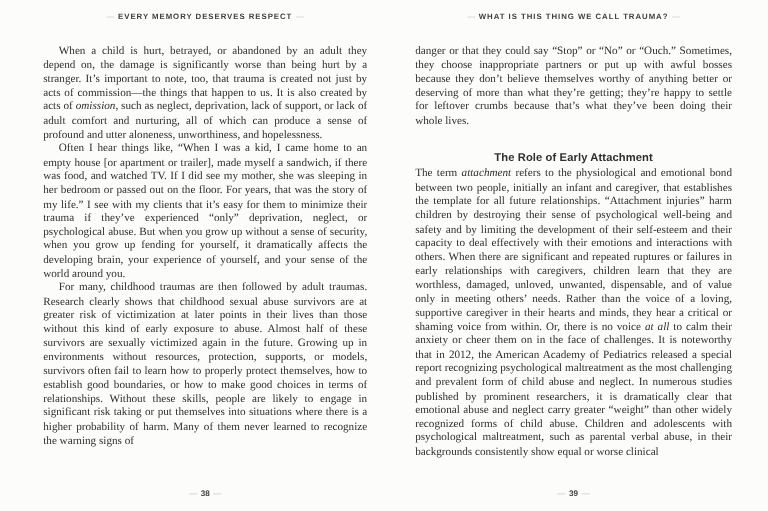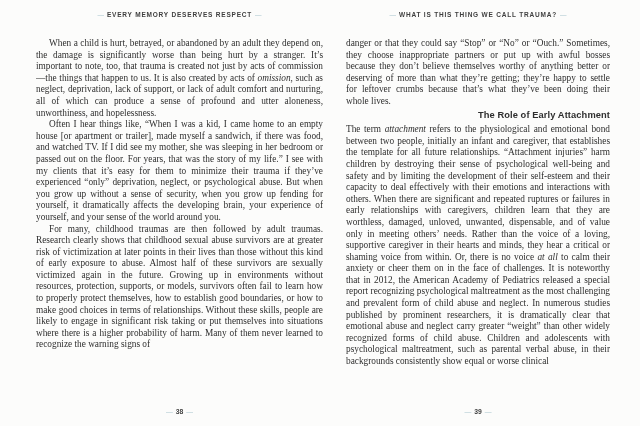--- a/index.html
+++ b/index.html
@@ -12,21 +12,21 @@
     overflow: hidden;
     color: #2e2e2e;
     font-family: "Liberation Serif", serif;
   }
   .page {
     position: absolute;
     top: 0;
     width: 320px;
     height: 426px;
   }
-  .page.left  { left: 0; padding-left: 17px; }
+  .page.left  { left: 0; }
   .page.right { left: 320px; text-decoration: underline; }
 
   .running-head {
     position: absolute;
     top: 11px;
     text-align: center;
     font-family: "Liberation Sans", sans-serif;
     font-size: 6.5px;
     font-weight: 700;
     letter-spacing: 0.8px;
@@ -58,22 +58,22 @@
   .page.right .page-body { left: 26px; right: 30px; }
 
   .page-body p { margin: 0; }
   .page-body p.indent { text-indent: 13px; }
 
   .section-heading {
     font-family: "Liberation Sans", sans-serif;
     font-size: 9.3px;
     font-weight: 700;
     color: #2e2e2e;
-    margin: 2px 0 3px 0;
-    text-align: right;
+    margin: 18px 0 3px 0;
+    text-align: center;
     letter-spacing: 0.1px;
   }
   .it { font-style: italic; }
 
   .page-number {
     position: absolute;
     bottom: 11px;
     text-align: center;
     font-family: "Liberation Sans", sans-serif;
     font-size: 6.8px;

